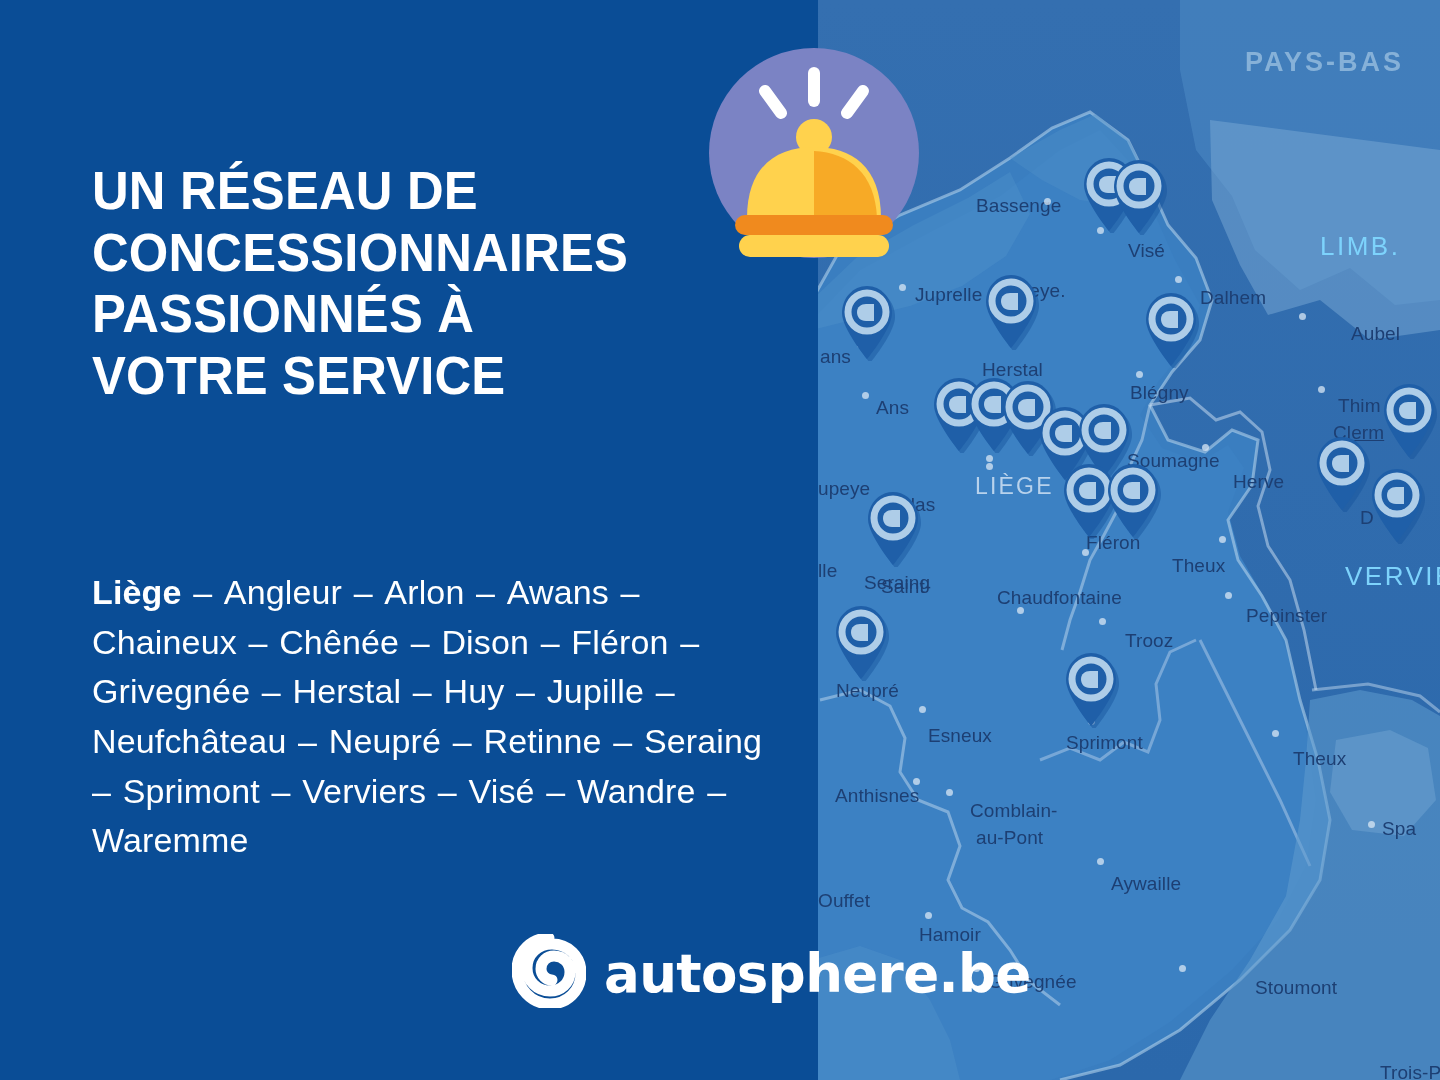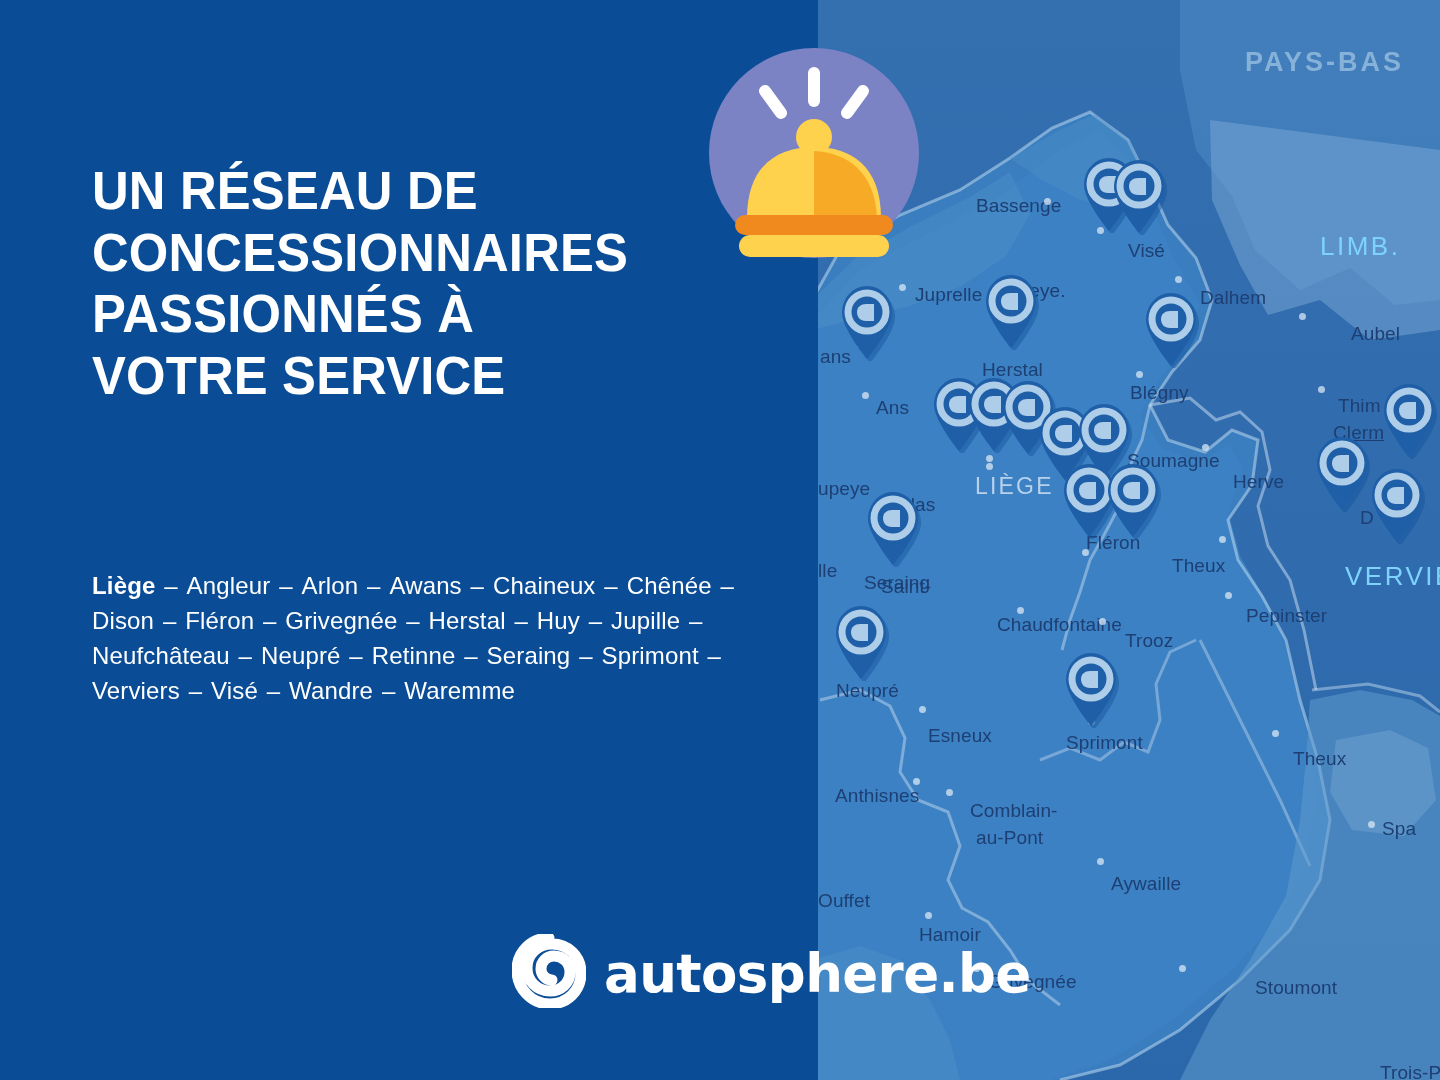--- a/index.html
+++ b/index.html
@@ -74,21 +74,21 @@
     text-transform:uppercase;
     transform:scaleX(.94);
     transform-origin:left top;
   }
 
   .cities {
     position:absolute;
     left:92px; top:568px;
     width:690px;
     color:#ffffff;
-    font-size:24px;
+    font-size:34px;
     line-height:1.46;
     letter-spacing:.15px;
     font-family:"Liberation Sans Narrow","Liberation Sans", sans-serif;
   }
   .cities .lead { font-weight:700; }
   .cities .sep { padding:0 2px; }
 
   
   .badge {
     position:absolute;
@@ -215,21 +215,21 @@
       <div class="map-label" style="left: 1233px; top: 424px; margin-top: 48px;">Herve</div>
       <div class="map-label" style="left: 1127px; top: 451px;">Soumagne</div>
       <div class="map-label" style="left: 818px; top: 479px;">upeye</div>
       <div class="map-label" style="left: 881px; top: 577px;">Saint-</div>
       <div class="map-label" style="left: 900px; top: 495px;">olas</div>
       <div class="map-label" style="left: 1086px; top: 533px;">Fléron</div>
       <div class="map-label" style="left: 818px; top: 561px;">lle</div>
       <div class="map-label" style="left: 1360px; top: 508px;">D</div>
       <div class="map-label" style="left: 864px; top: 573px;">Seraing</div>
       <div class="map-label" style="left: 1172px; top: 556px;">Theux</div>
-      <div class="map-label" style="left: 997px; top: 588px; margin-top: 27px;">Chaudfontaine</div>
+      <div class="map-label" style="left: 997px; top: 588px;">Chaudfontaine</div>
       <div class="map-label" style="left: 1246px; top: 606px;">Pepinster</div>
       <div class="map-label" style="left: 1125px; top: 631px;">Trooz</div>
       <div class="map-label" style="left: 836px; top: 681px;">Neupré</div>
       <div class="map-label" style="left: 928px; top: 726px;">Esneux</div>
       <div class="map-label" style="left: 1066px; top: 733px;">Sprimont</div>
       <div class="map-label" style="left: 1293px; top: 749px;">Theux</div>
       <div class="map-label" style="left: 835px; top: 786px;">Anthisnes</div>
       <div class="map-label" style="left: 970px; top: 801px;">Comblain-</div>
       <div class="map-label" style="left: 976px; top: 828px;">au-Pont</div>
       <div class="map-label" style="left: 1382px; top: 819px;">Spa</div>

